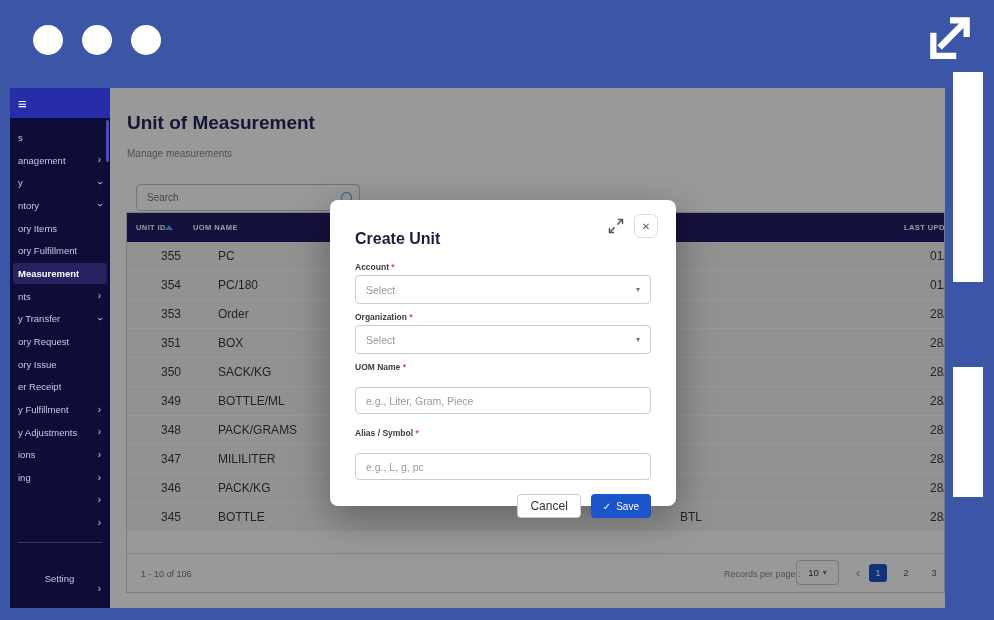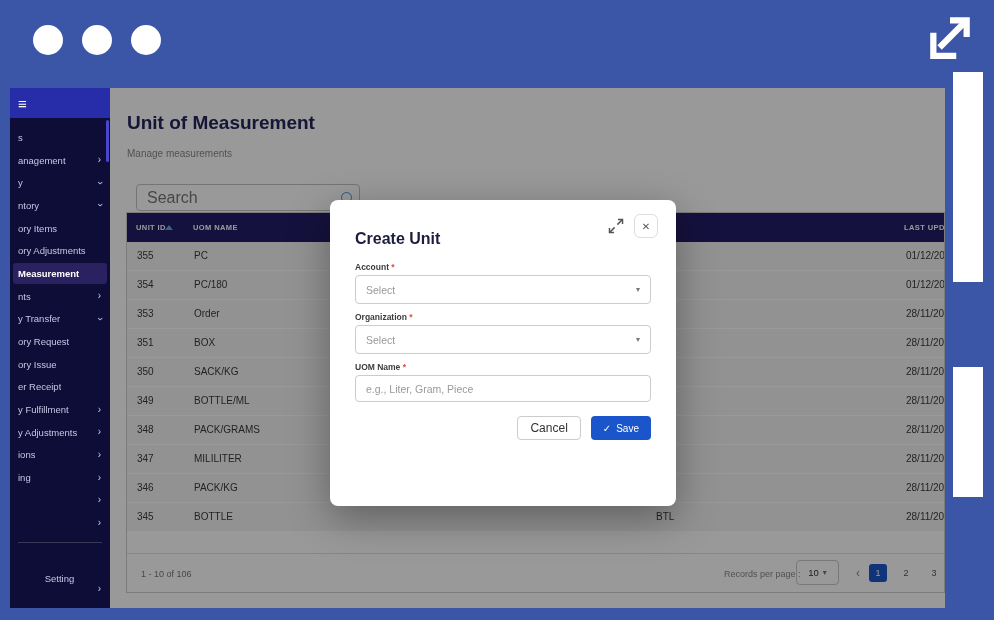--- a/index.html
+++ b/index.html
@@ -24,38 +24,38 @@
   .s-item.active{color:#fff;font-weight:bold;}
   .s-item.active::before{content:"";position:absolute;left:3px;right:3px;top:1px;bottom:1px;
           background:#2A2161;border-radius:3px;z-index:0;}
   .sb-divider{margin:8px 8px 0;border-top:1px solid rgba(255,255,255,0.18);}
   .sb-footer .s-item{margin-top:30px;flex-direction:column;}
   
   .main{flex:1;background:#ffffff;position:relative;overflow:hidden;}
   .page-title{position:absolute;left:17px;top:24px;margin:0;font-size:19px;font-weight:bold;color:#26265E;}
   .page-sub{position:absolute;left:17px;top:60px;font-size:10px;color:#8A8A8A;}
   .search-input{position:absolute;left:26px;top:96px;width:224px;height:27px;border:1px solid #C4C4C4;
-          border-radius:4px;box-sizing:border-box;padding:0 26px 0 10px;font-size:16px;color:#333;outline:none;background:#fff;}
+          border-radius:4px;box-sizing:border-box;padding:0 26px 0 10px;font-size:10px;color:#333;outline:none;background:#fff;}
   .search-input::placeholder{color:#777;}
   .search-icon{position:absolute;left:231px;top:104px;width:9px;height:9px;border:1.6px solid #4A90D9;border-radius:50%;}
   .search-icon::after{content:"";position:absolute;width:4px;height:1.6px;background:#4A90D9;
           transform:rotate(45deg);right:-3px;bottom:-1px;}
   .search-by{position:absolute;left:275px;top:95px;width:100px;height:25px;border:1px solid #C4C4C4;
           border-radius:4px;box-sizing:border-box;font-size:8.5px;color:#666;padding:4px 0 0 8px;background:#fff;}
   
   .card{position:absolute;left:16px;top:124px;width:819px;height:381px;border:1px solid #CFCFCF;
         background:#fff;box-sizing:border-box;overflow:hidden;}
   .t-head{height:29px;background:#241D68;position:relative;color:#fff;font-size:7.5px;font-weight:bold;
         letter-spacing:.4px;}
   .t-head span{position:absolute;line-height:29px;white-space:nowrap;}
   .th-id{left:9px;} .th-name{left:66px;} .th-date{left:777px;}
   .sort{position:absolute;left:38px;top:12px;width:0;height:0;border-left:4px solid transparent;
         border-right:4px solid transparent;border-bottom:5px solid #57AAE0;}
   .t-row{height:29px;background:#F4F4F5;border-bottom:1px solid #FFFFFF;position:relative;box-sizing:border-box;}
-  .t-row span{position:absolute;line-height:28px;font-size:10px;color:#3A3A3A;white-space:nowrap;}
+  .t-row span{position:absolute;line-height:28px;font-size:12px;color:#3A3A3A;white-space:nowrap;margin-left:24px;}
   .cell-id{left:10px;} .cell-name{left:67px;} .cell-alias{left:529px;} .cell-date{left:779px;color:#444;}
   .footer{position:absolute;left:0;right:0;bottom:0;height:38px;border-top:1px solid #E0E0E0;
         font-size:9px;color:#777;background:#fff;}
   .range{position:absolute;left:14px;top:15px;}
   .rpp-label{position:absolute;left:597px;top:15px;color:#888;}
   .rpp-box{position:absolute;left:669px;top:6px;width:43px;height:25px;border:1px solid #C8C8C8;border-radius:4px;
         box-sizing:border-box;display:flex;align-items:center;justify-content:center;gap:4px;font-size:9.5px;color:#333;cursor:pointer;}
   .caret{color:#777;font-size:8px;line-height:1;}
   .prev{position:absolute;left:729px;top:12px;color:#888;font-size:12px;cursor:pointer;}
   .page-buttons{position:absolute;left:742px;top:10px;display:flex;gap:10px;align-items:center;}
@@ -73,21 +73,21 @@
   .m-close{width:24px;height:24px;border:1px solid #DDD;border-radius:6px;display:flex;align-items:center;
         justify-content:center;font-size:10px;color:#555;cursor:pointer;box-sizing:border-box;}
   .m-title{font-size:16px;font-weight:bold;color:#1D1D3F;margin:12px 0 14px;}
   .m-group{margin-bottom:8px;}
   .m-group.alias-gap{margin-top:14px;}
   .m-label{font-size:8.5px;font-weight:bold;color:#3D3D3D;margin-bottom:3px;}
   .req{color:#E5473C;}
   .m-select{height:27px;border:1px solid #CCC;border-radius:4px;display:flex;align-items:center;
         padding:0 10px;font-size:10.5px;color:#999;justify-content:space-between;cursor:pointer;}
   .m-input{width:100%;height:27px;border:1px solid #CCC;border-radius:4px;box-sizing:border-box;
-        padding:0 10px;font-size:10.5px;color:#333;outline:none;}
+        padding:0 10px;font-size:10.5px;color:#333;outline:none;margin-top:12px;}
   .m-input::placeholder{color:#9A9A9A;}
   .m-actions{display:flex;justify-content:flex-end;gap:10px;margin-top:14px;}
   .btn-cancel{height:24px;padding:0 12px;border:1px solid #CCC;border-radius:4px;background:#fff;
         font-size:12px;color:#333;display:flex;align-items:center;cursor:pointer;
         font-family:"Liberation Sans","DejaVu Sans",sans-serif;}
   .btn-save{height:24px;padding:0 12px;border:none;border-radius:4px;background:#1B55CB;color:#fff;
         font-size:10px;display:flex;align-items:center;gap:5px;cursor:pointer;
         font-family:"Liberation Sans","DejaVu Sans",sans-serif;}
 </style>
 </head>
@@ -125,21 +125,21 @@
             <span class="chev down">›</span>
           </div>
           <div class="s-item">
             <span class="s-label">ntory</span>
             <span class="chev down">›</span>
           </div>
           <div class="s-item">
             <span class="s-label">ory Items</span>
           </div>
           <div class="s-item">
-            <span class="s-label">ory Adjustments</span>
+            <span class="s-label">ory Fulfillment</span>
           </div>
           <div class="s-item active">
             <span class="s-label">Measurement</span>
           </div>
           <div class="s-item">
             <span class="s-label">nts</span>
             <span class="chev right">›</span>
           </div>
           <div class="s-item">
             <span class="s-label">y Transfer</span>
@@ -309,20 +309,21 @@
           </div>
         </div>
         <div class="m-group">
           <div class="m-label">Organization<span class="req"> *</span></div>
           <div class="m-select">
             <span>Select</span>
             <span class="caret">▾</span>
           </div>
         </div>
         <div class="m-group"><div class="m-label">UOM Name<span class="req"> *</span></div><input class="m-input" placeholder="e.g., Liter, Gram, Piece" style=""></div>
+        <div class="m-group alias-gap"><div class="m-label">Alias / Symbol<span class="req"> *</span></div><input class="m-input" placeholder="e.g., L, g, pc" style=""></div>
       </div>
     <div class="m-actions">
       <button class="btn-cancel">Cancel</button>
       <button class="btn-save">
         <span>✓</span>
         <span>Save</span>
       </button>
     </div>
   </div>
 </div>

